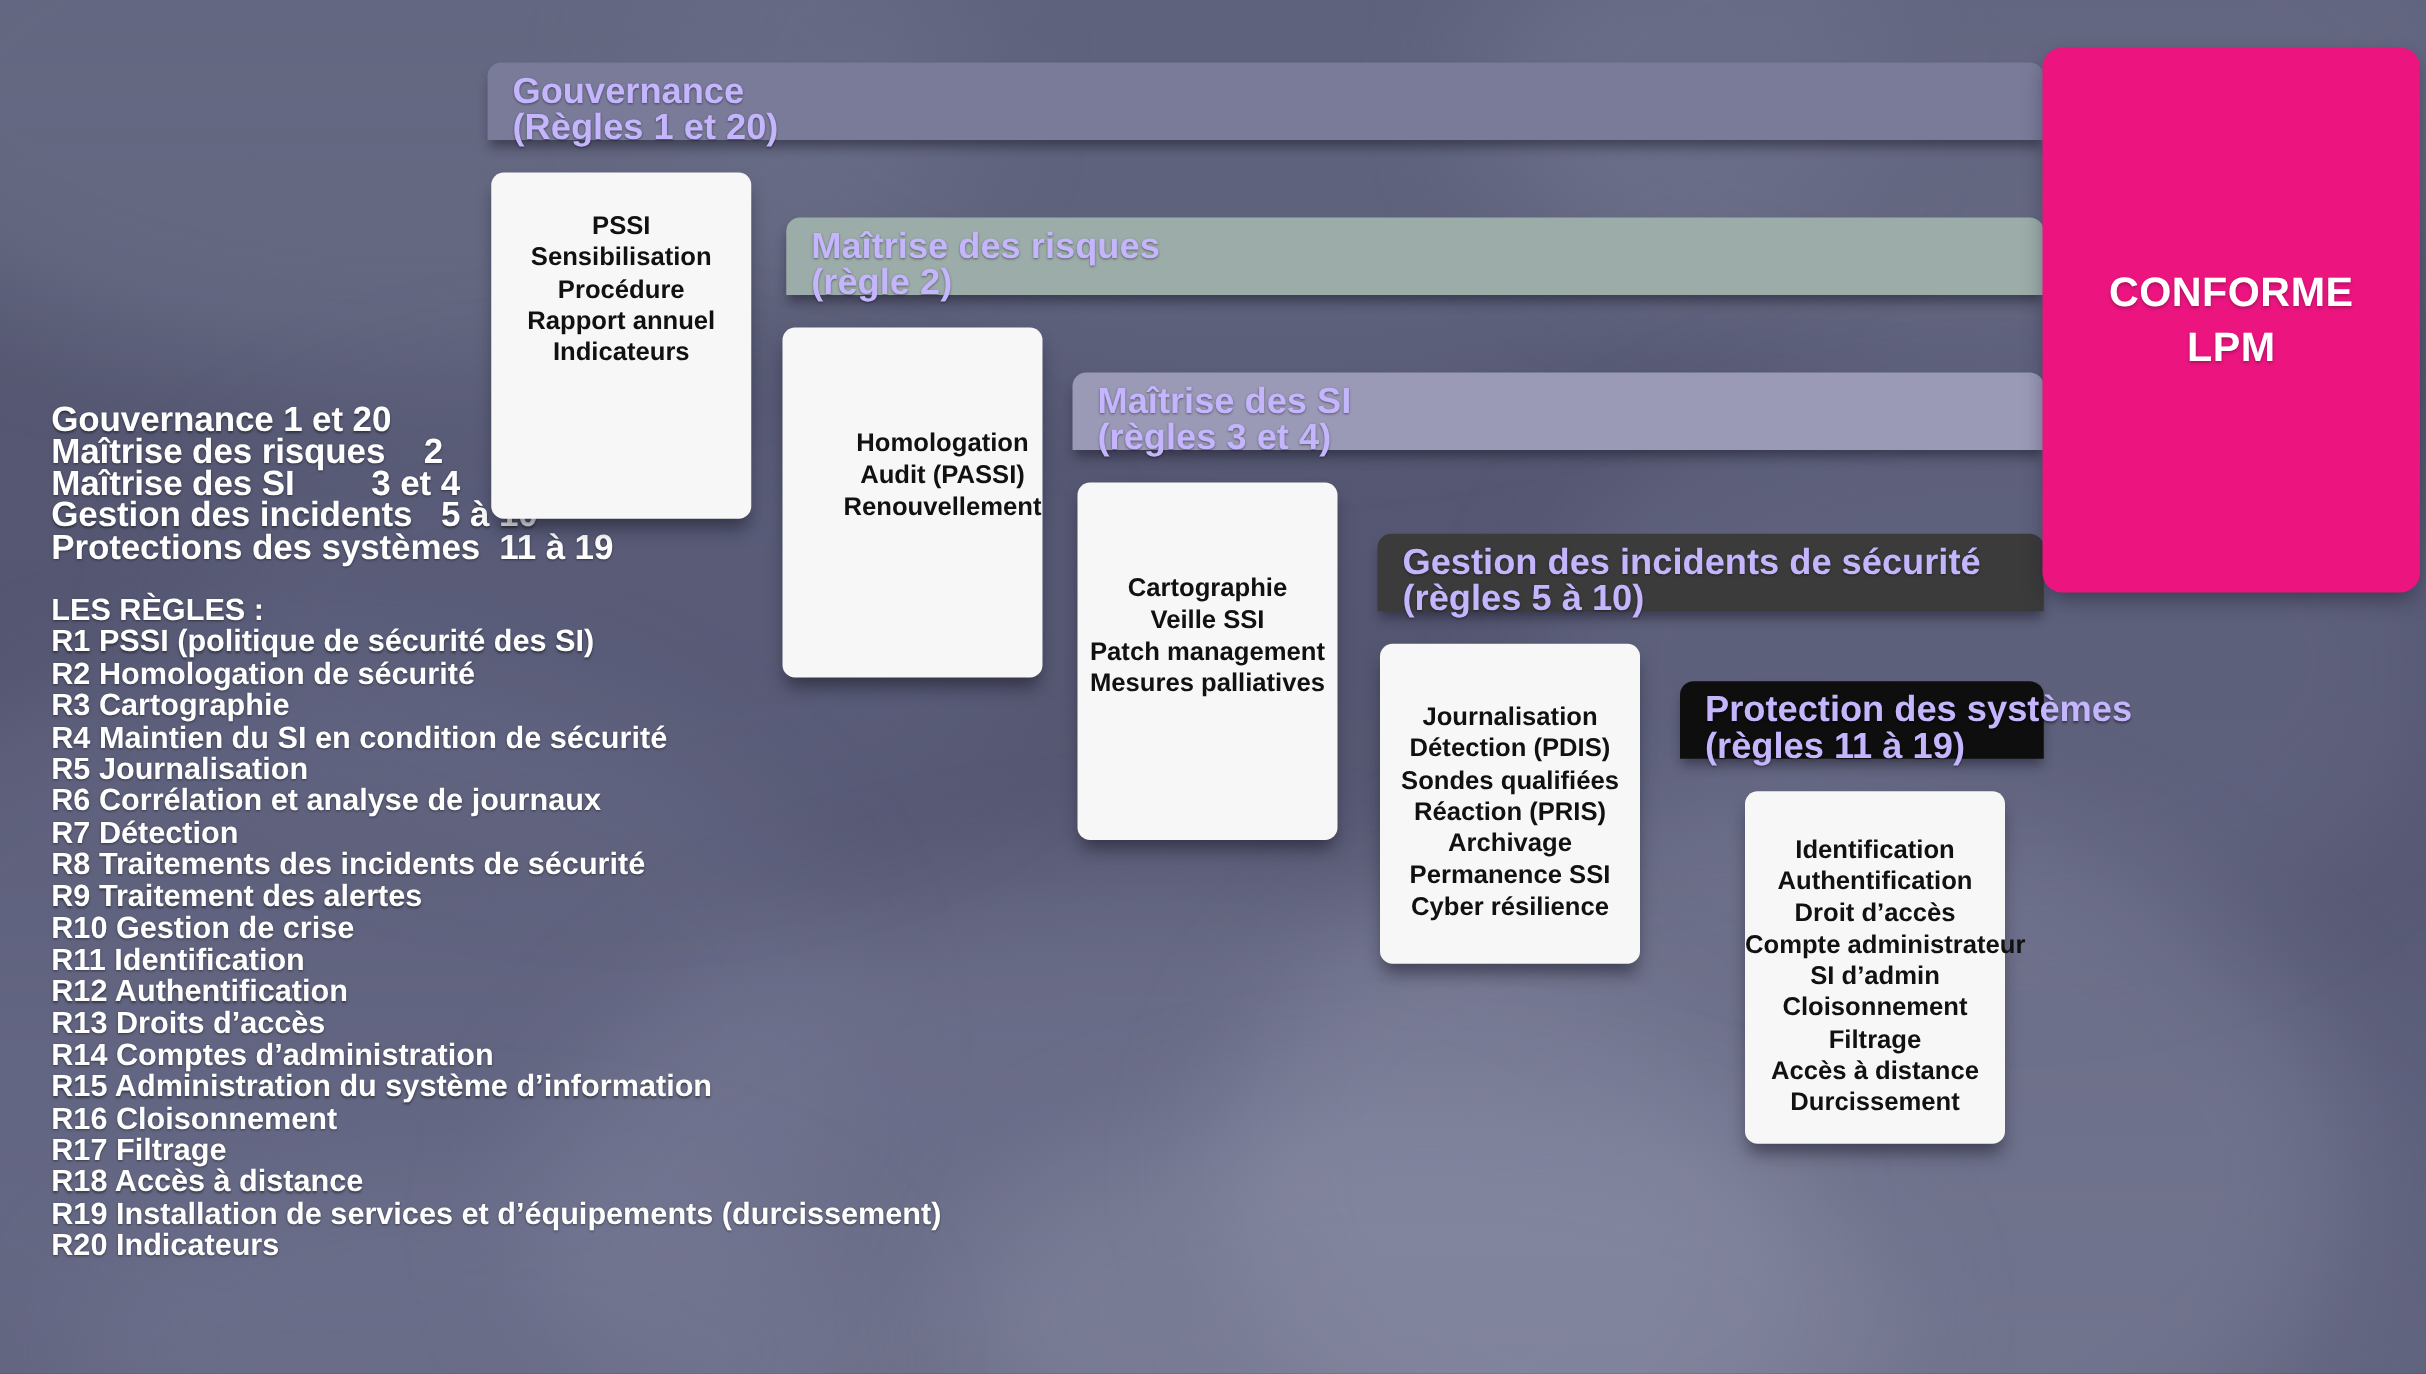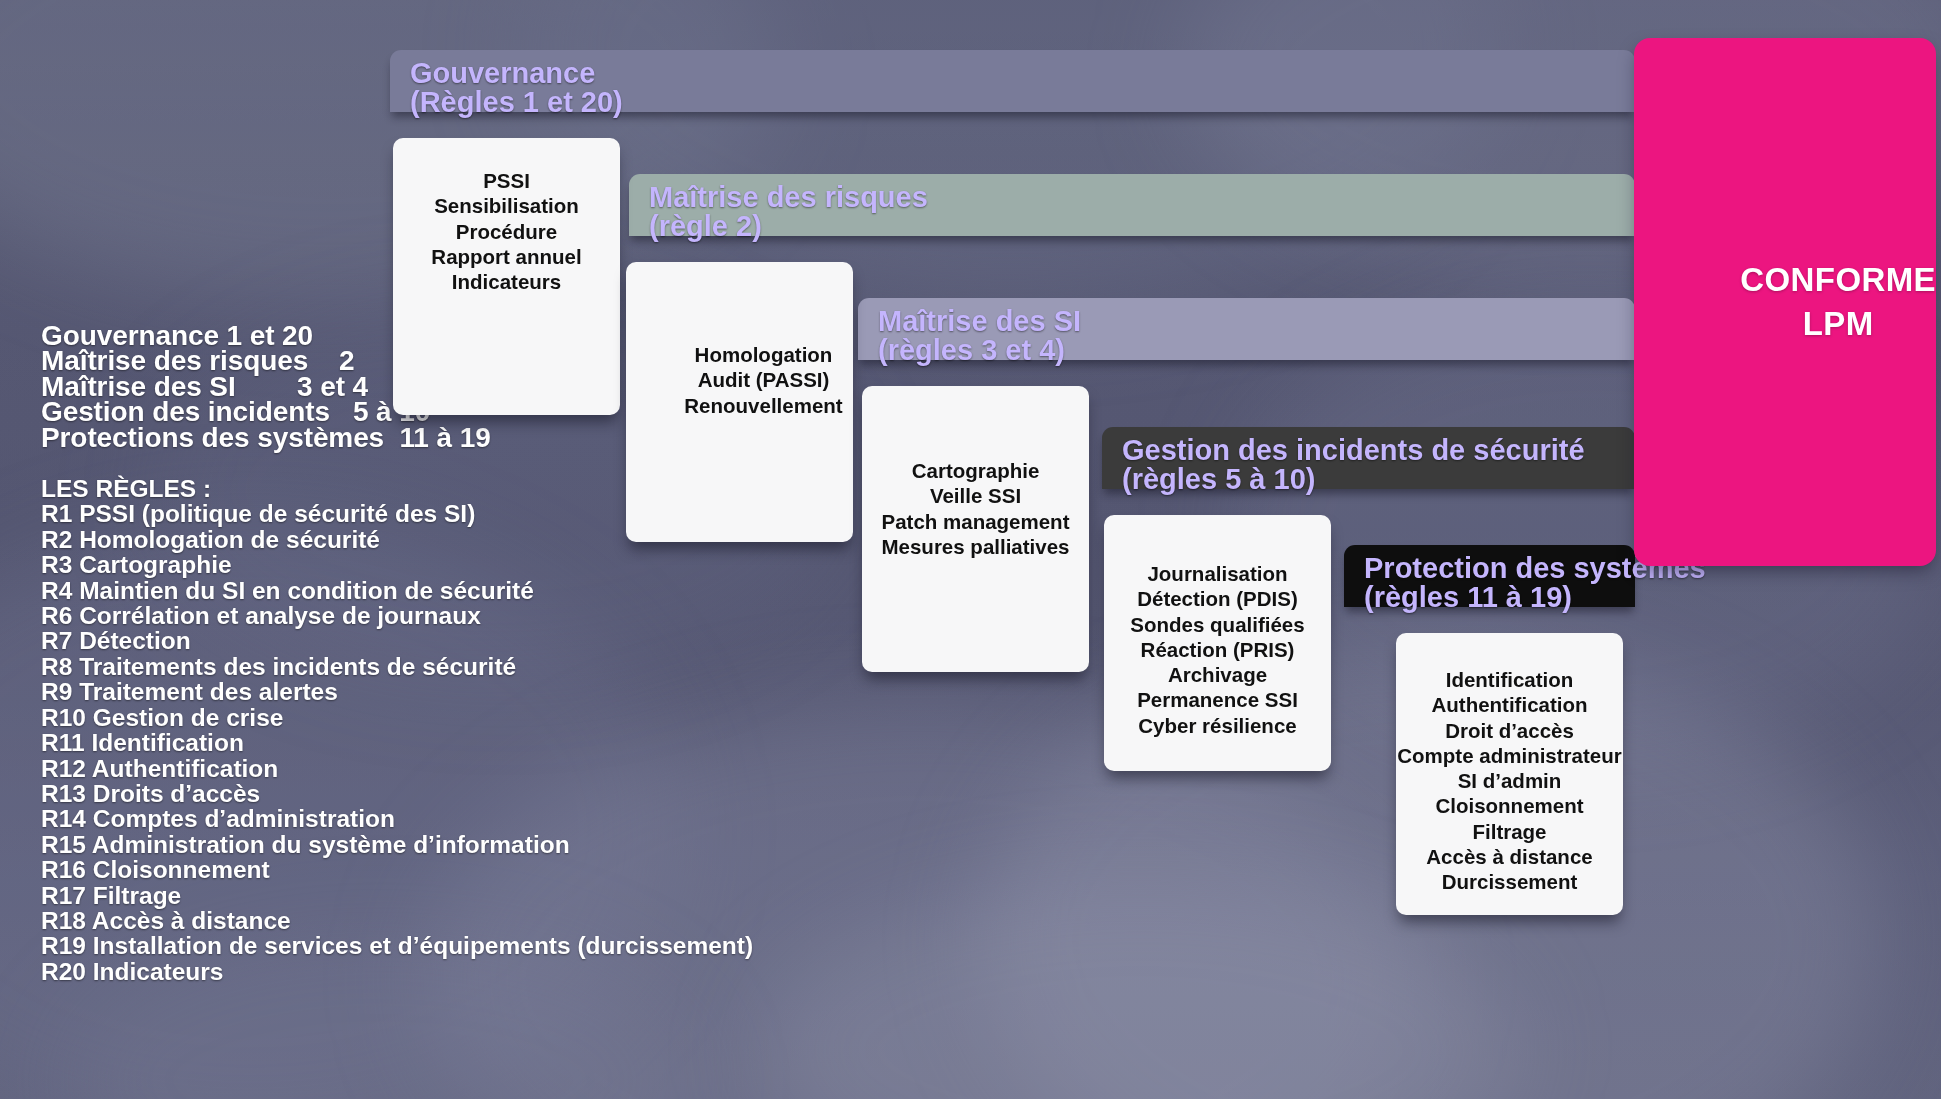--- a/index.html
+++ b/index.html
@@ -97,21 +97,21 @@
     font-weight: bold;
     line-height: 28.5px;
     white-space: pre;
     text-shadow: 0 1px 2px rgba(0,0,0,.45);
     z-index: 4;
   }
   .band-label .l2 { display: block; }
 
   .card {
     position: absolute;
-    width: 227px;
+    width: 208px;
     background: #f7f7f8;
     border-radius: 10px;
     box-shadow: 0 10px 14px -3px rgba(15,15,30,.50);
     z-index: 3;
     display: flex;
     flex-direction: column;
     align-items: center;
   }
   .card-items {
     width: 100%;
@@ -122,27 +122,27 @@
     line-height: 25.3px;
   }
   .card-items div { white-space: nowrap; }
 
   
   #conforme {
     position: absolute;
     left: 1634px;
     top: 38px;
     width: 302px;
-    height: 528px;
+    height: 436px;
     background: #ec1580;
     border-radius: 16px;
     box-shadow: 0 8px 18px -4px rgba(20,15,35,.50);
     display: flex;
     align-items: center;
-    justify-content: flex-end;
+    justify-content: center;
     z-index: 10;
   }
   #conforme .txt {
     color: #ffffff;
     font-size: 33px;
     font-weight: bold;
     line-height: 44px;
     text-align: center;
     letter-spacing: .4px;
     text-shadow: 0 1px 3px rgba(0,0,0,.28);
@@ -173,20 +173,21 @@
         <div class="summary-line">Maîtrise des SI        3 et 4</div>
         <div class="summary-line">Gestion des incidents   5 à 10</div>
         <div class="summary-line">Protections des systèmes  11 à 19</div>
       </div>
     <div class="rules-title">LES RÈGLES :</div>
     <div id="rules-list">
         <div class="rule-line">R1 PSSI (politique de sécurité des SI)</div>
         <div class="rule-line">R2 Homologation de sécurité</div>
         <div class="rule-line">R3 Cartographie</div>
         <div class="rule-line">R4 Maintien du SI en condition de sécurité</div>
+        <div class="rule-line">R5 Journalisation</div>
         <div class="rule-line">R6 Corrélation et analyse de journaux</div>
         <div class="rule-line">R7 Détection</div>
         <div class="rule-line">R8 Traitements des incidents de sécurité</div>
         <div class="rule-line">R9 Traitement des alertes</div>
         <div class="rule-line">R10 Gestion de crise</div>
         <div class="rule-line">R11 Identification</div>
         <div class="rule-line">R12 Authentification</div>
         <div class="rule-line">R13 Droits d’accès</div>
         <div class="rule-line">R14 Comptes d’administration</div>
         <div class="rule-line">R15 Administration du système d’information</div>

